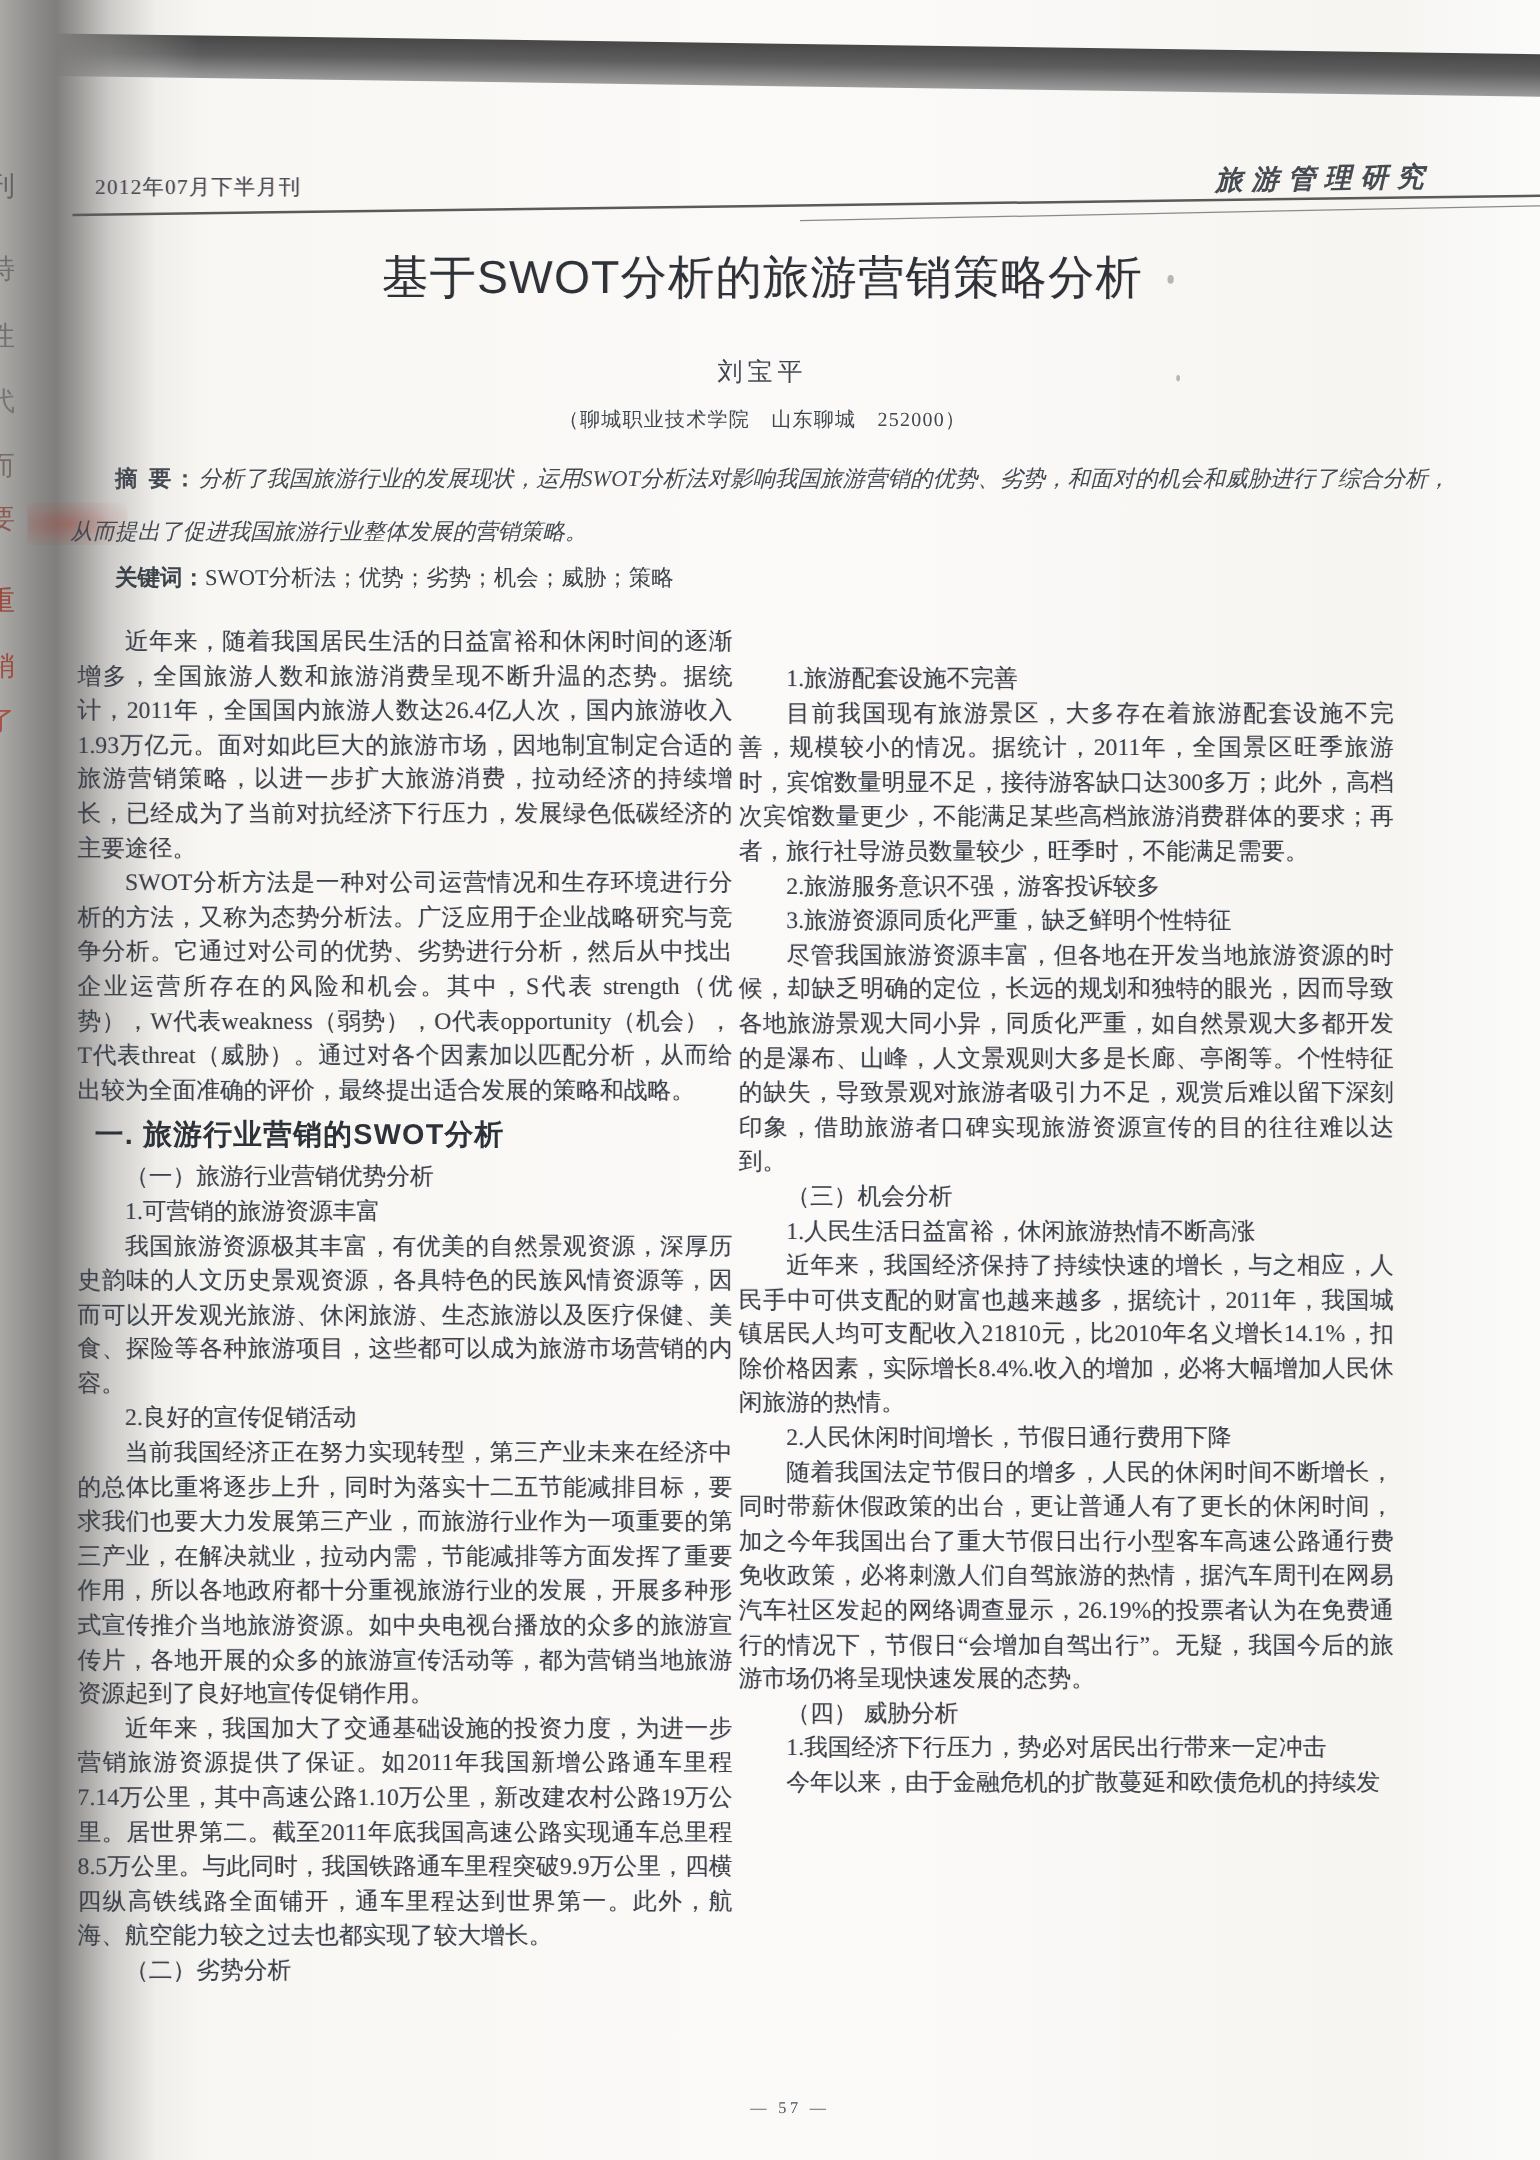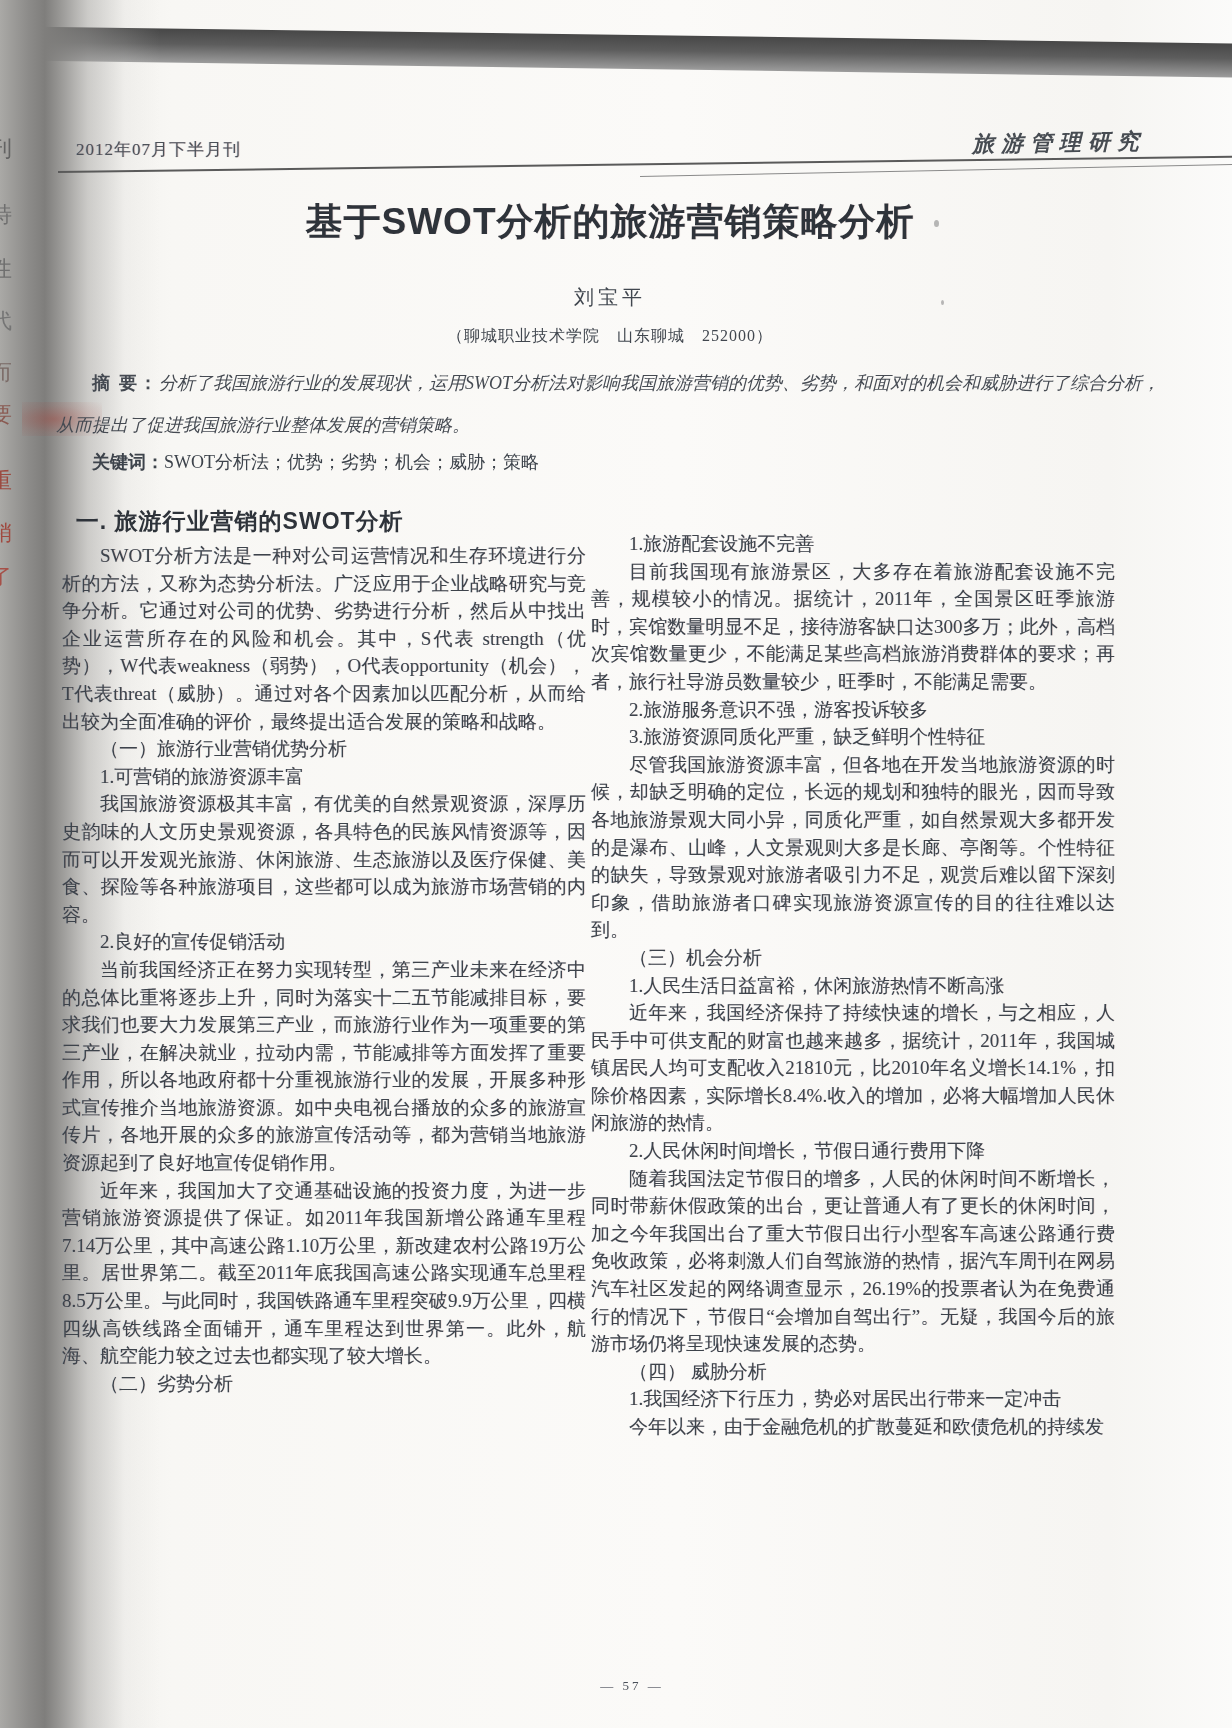--- a/index.html
+++ b/index.html
@@ -50,21 +50,21 @@
     transform:rotate(-0.75deg);transform-origin:left center;
   }
   .hdr-rule2{
     position:absolute;left:640px;top:176px;width:600px;height:1px;background:#8a8a8a;
     transform:rotate(-1.15deg);transform-origin:left center;
   }
   
   .title{
     position:absolute;left:60px;width:1100px;top:197px;text-align:center;
     font-family:"Liberation Sans","DejaVu Sans",sans-serif;
-    font-size:37px;font-weight:700;color:#2e333a;letter-spacing:1px;
+    font-size:37px;font-weight:400;color:#2e333a;letter-spacing:1px;
     text-shadow:0.8px 0 0 rgba(160,70,70,0.15);
   }
   .author{
     position:absolute;left:60px;width:1100px;top:284px;text-align:center;
     font-size:20px;color:#41474f;letter-spacing:4px;
   }
   .affil{
     position:absolute;left:60px;width:1100px;top:326px;text-align:center;
     font-size:16px;color:#41474f;letter-spacing:1px;
   }
@@ -129,22 +129,23 @@
 
   <div class="title">基于SWOT分析的旅游营销策略分析</div>
   <div class="author">刘宝平</div>
   <div class="affil">（聊城职业技术学院　山东聊城　252000）</div>
 
   <div class="abstract"><span style="display:inline-block;width:2em;"></span><b>摘  要：</b><span>分析了我国旅游行业的发展现状，运用SWOT分析法对影响我国旅游营销的优势、劣势，和面对的机会和威胁进行了综合分析，从而提出了促进我国旅游行业整体发展的营销策略。</span></div>
 
   <div class="keywords"><b>关键词：</b><span>SWOT分析法；优势；劣势；机会；威胁；策略</span></div>
 
   <div class="col col-left" id="col-left">
+      <div class="blk p">近年来，随着我国居民生活的日益富裕和休闲时间的逐渐增多，全国旅游人数和旅游消费呈现不断升温的态势。据统计，2011年，全国国内旅游人数达26.4亿人次，国内旅游收入1.93万亿元。面对如此巨大的旅游市场，因地制宜制定合适的旅游营销策略，以进一步扩大旅游消费，拉动经济的持续增长，已经成为了当前对抗经济下行压力，发展绿色低碳经济的主要途径。</div>
+      <div class="blk p">SWOT分析方法是一种对公司运营情况和生存环境进行分析的方法，又称为态势分析法。广泛应用于企业战略研究与竞争分析。它通过对公司的优势、劣势进行分析，然后从中找出企业运营所存在的风险和机会。其中，S代表 strength（优势），W代表weakness（弱势），O代表opportunity（机会），T代表threat（威胁）。通过对各个因素加以匹配分析，从而给出较为全面准确的评价，最终提出适合发展的策略和战略。</div>
       <div class="blk h1">一. 旅游行业营销的SWOT分析</div>
-      <div class="blk p">SWOT分析方法是一种对公司运营情况和生存环境进行分析的方法，又称为态势分析法。广泛应用于企业战略研究与竞争分析。它通过对公司的优势、劣势进行分析，然后从中找出企业运营所存在的风险和机会。其中，S代表 strength（优势），W代表weakness（弱势），O代表opportunity（机会），T代表threat（威胁）。通过对各个因素加以匹配分析，从而给出较为全面准确的评价，最终提出适合发展的策略和战略。</div>
       <div class="blk h2">（一）旅游行业营销优势分析</div>
       <div class="blk h2">1.可营销的旅游资源丰富</div>
       <div class="blk p">我国旅游资源极其丰富，有优美的自然景观资源，深厚历史韵味的人文历史景观资源，各具特色的民族风情资源等，因而可以开发观光旅游、休闲旅游、生态旅游以及医疗保健、美食、探险等各种旅游项目，这些都可以成为旅游市场营销的内容。</div>
       <div class="blk h2">2.良好的宣传促销活动</div>
       <div class="blk p">当前我国经济正在努力实现转型，第三产业未来在经济中的总体比重将逐步上升，同时为落实十二五节能减排目标，要求我们也要大力发展第三产业，而旅游行业作为一项重要的第三产业，在解决就业，拉动内需，节能减排等方面发挥了重要作用，所以各地政府都十分重视旅游行业的发展，开展多种形式宣传推介当地旅游资源。如中央电视台播放的众多的旅游宣传片，各地开展的众多的旅游宣传活动等，都为营销当地旅游资源起到了良好地宣传促销作用。</div>
       <div class="blk p">近年来，我国加大了交通基础设施的投资力度，为进一步营销旅游资源提供了保证。如2011年我国新增公路通车里程7.14万公里，其中高速公路1.10万公里，新改建农村公路19万公里。居世界第二。截至2011年底我国高速公路实现通车总里程8.5万公里。与此同时，我国铁路通车里程突破9.9万公里，四横四纵高铁线路全面铺开，通车里程达到世界第一。此外，航海、航空能力较之过去也都实现了较大增长。</div>
       <div class="blk h2">（二）劣势分析</div>
     </div>
   <div class="col col-right" id="col-right">
       <div class="blk h2">1.旅游配套设施不完善</div>

